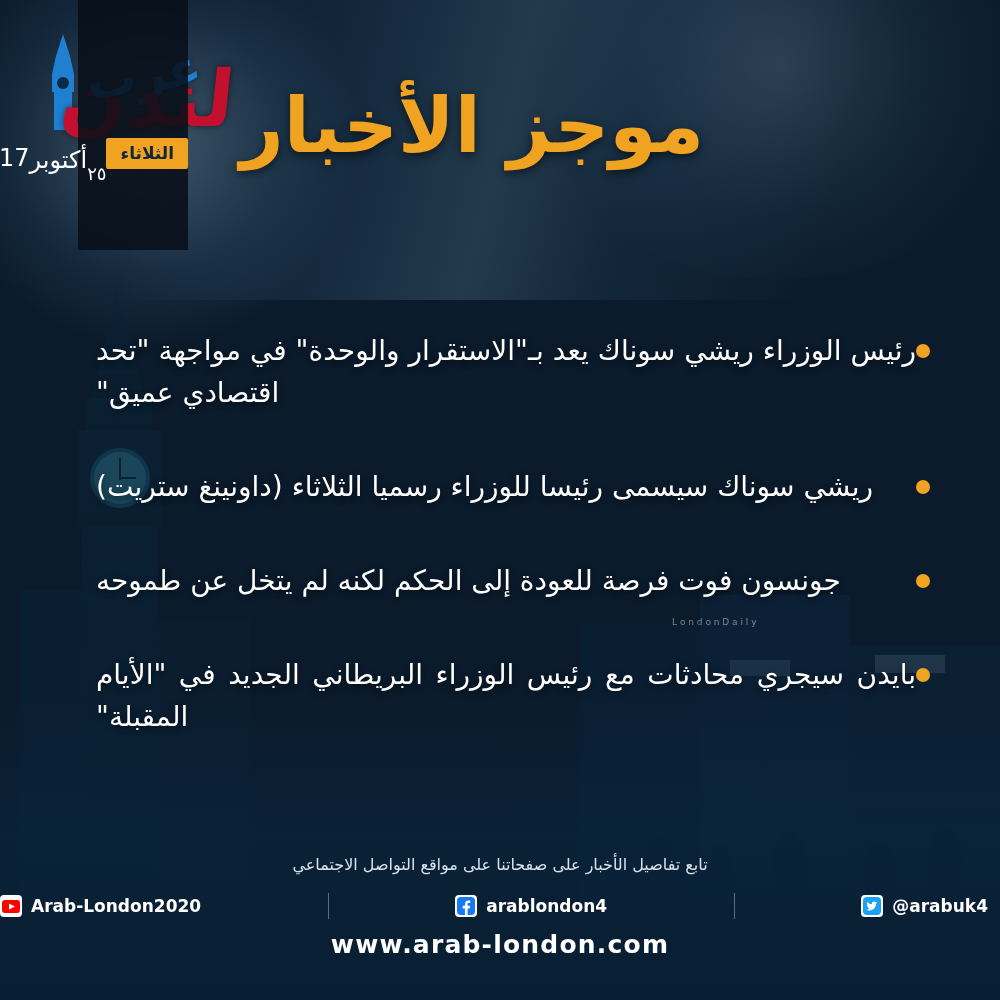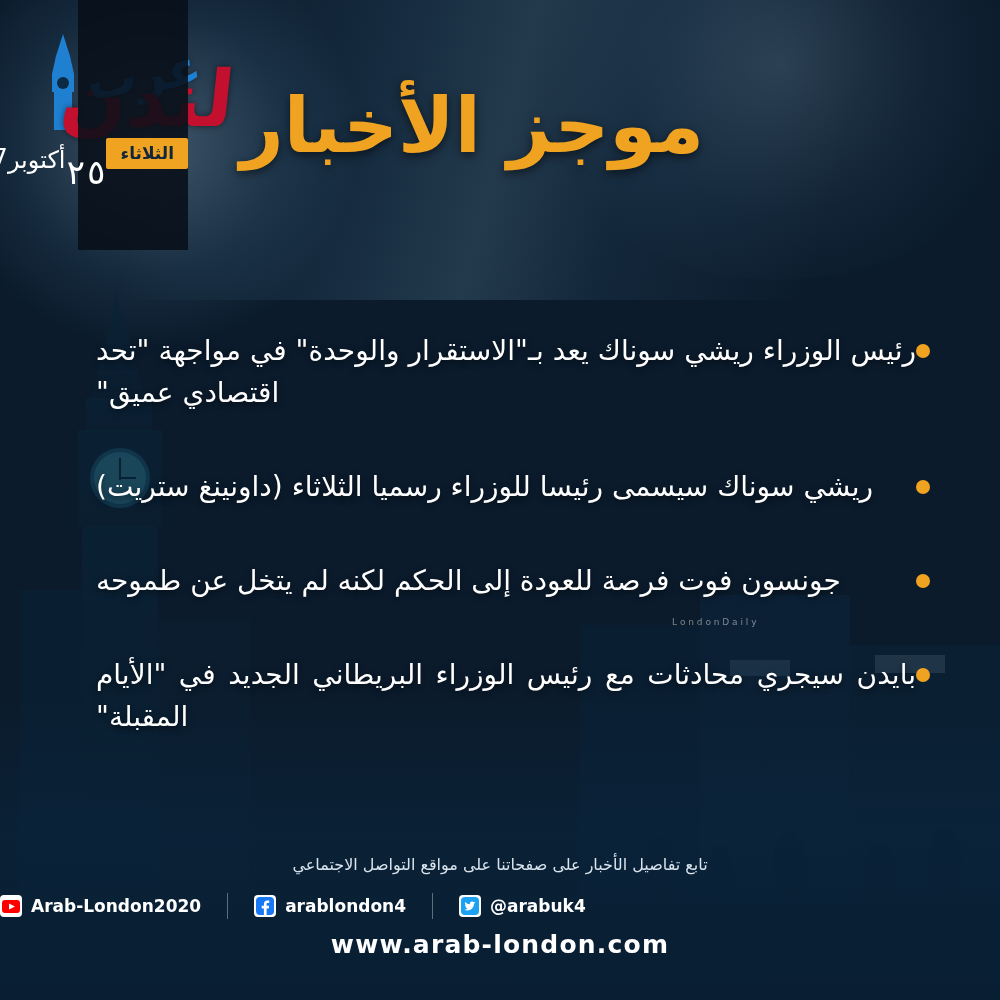--- a/index.html
+++ b/index.html
@@ -86,21 +86,21 @@
     background: rgba(8,15,24,0.88);
     display: flex; flex-direction: row; align-items: center;
     padding-top: 56px;
   }
   .date-day {
     background: #f0a321; color: #10263c;
     font-size: 17px; font-weight: bold;
     padding: 5px 14px 6px; border-radius: 2px;
     letter-spacing: .5px;
   }
-  .date-num { color: #ffffff; font-size: 34px; margin-top: 40px; letter-spacing: 1px; font-family: Liberation Mono, monospace; }
+  .date-num { color: #ffffff; font-size: 18px; margin-top: 40px; letter-spacing: 1px; }
   .date-month { color: #ffffff; font-size: 24px; margin-top: 14px; }
   .date-year { color: #ffffff; font-size: 24px; margin-top: 10px; }
 
   
   .news {
     position: absolute; right: 70px; top: 330px; width: 860px;
     direction: rtl;
   }
   .news-item {
     display: flex; flex-direction: row; align-items: flex-start;
@@ -123,21 +123,21 @@
   }
 
   
   .footer-note {
     position: absolute; left: 0; right: 0; top: 855px;
     text-align: center; color: #d9e4ee; font-size: 16px; direction: rtl;
     letter-spacing: .2px;
   }
   .socials {
     position: absolute; left: 0; right: 12px; top: 893px;
-    display: flex; justify-content: flex-start; align-items: center; gap: 0;
+    display: flex; justify-content: space-between; align-items: center; gap: 0;
     direction: ltr;
   }
   .sep {
     width: 1px; height: 26px; background: rgba(255,255,255,.35);
     margin: 0 26px;
   }
   .social {
     display: flex; align-items: center; gap: 9px;
     color: #ffffff; font-size: 17px; font-weight: bold;
   }

